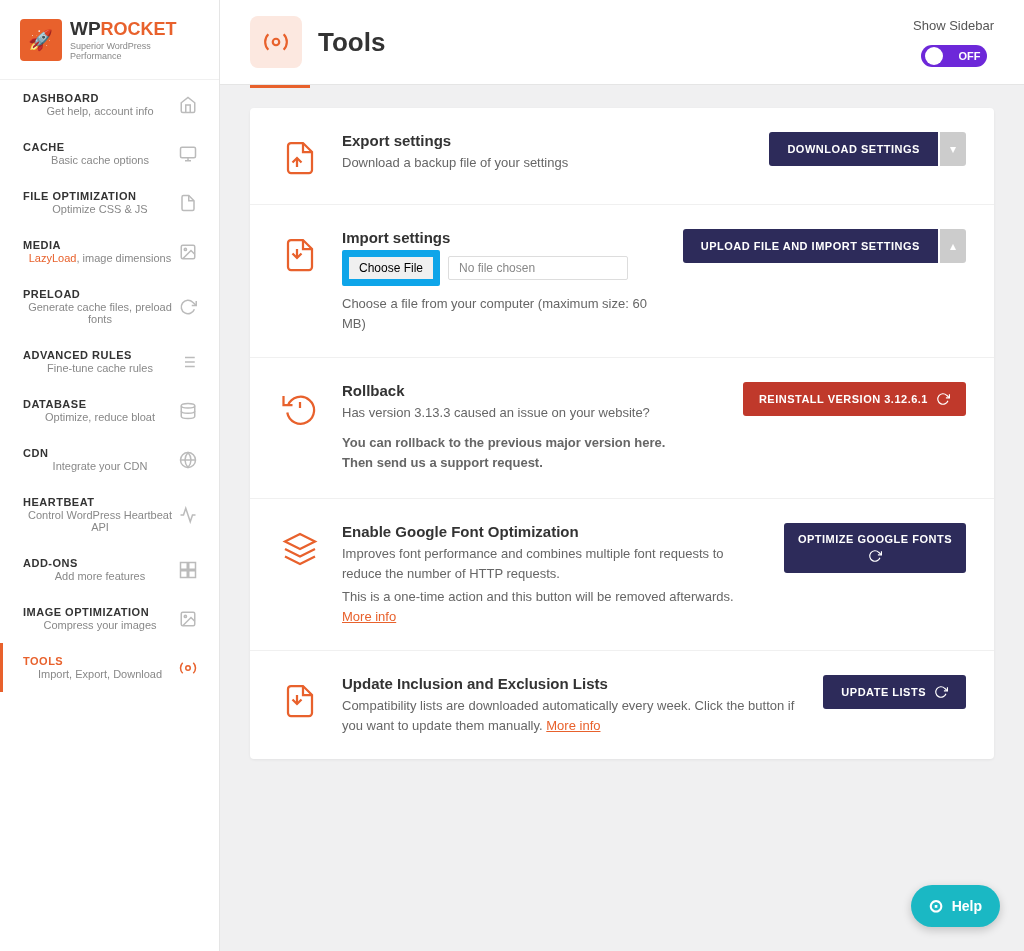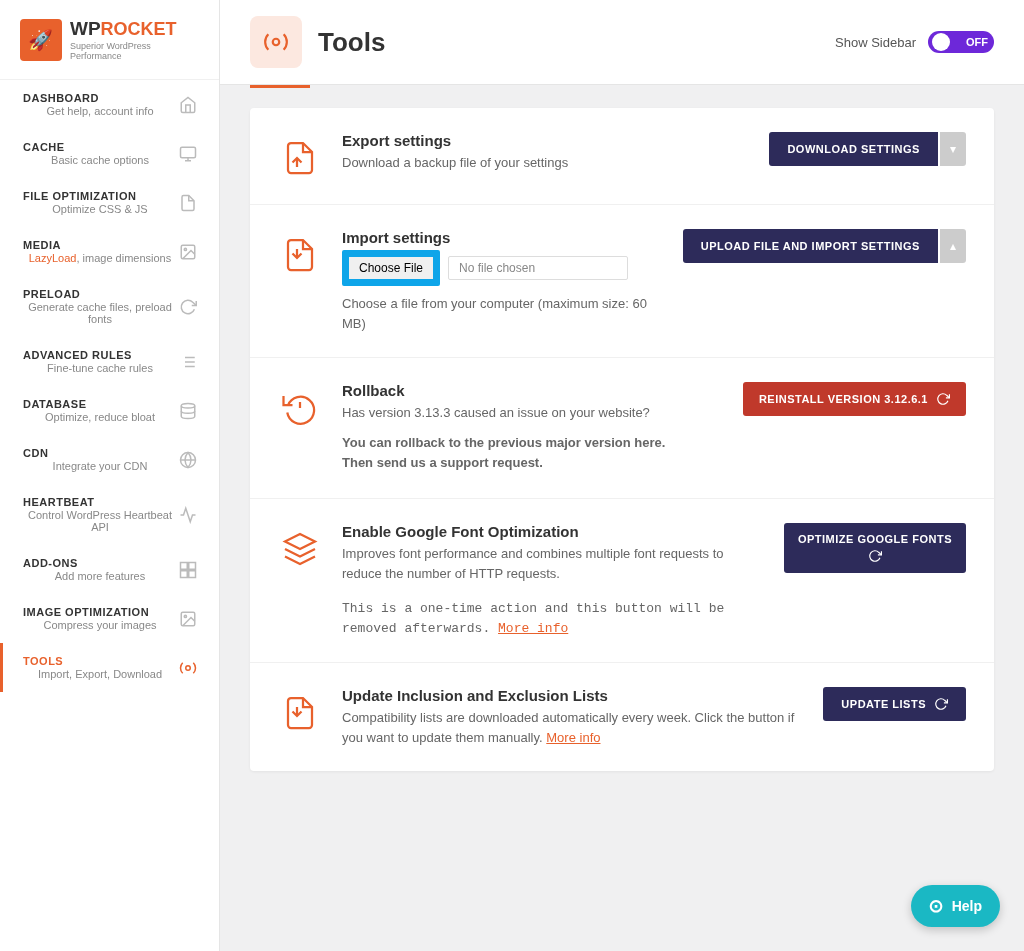--- a/index.html
+++ b/index.html
@@ -95,21 +95,21 @@
     .header-title-row { display: flex; align-items: center; gap: 16px; }
     .header-icon-box {
       width: 52px; height: 52px;
       background: #fce8e0;
       border-radius: 8px;
       display: flex; align-items: center; justify-content: center;
       color: #e8612c;
       font-size: 22px;
     }
     .header-title { font-size: 26px; font-weight: 600; color: #333; }
-    .header-right { display: flex; align-items: center; gap: 12px; }
+    .header-right { display: flex; align-items: center; gap: 12px; flex-direction: column; }
     .show-sidebar-label { font-size: 13px; color: #555; }
     .toggle-switch {
       display: flex; align-items: center;
       background: #6d28d9;
       border-radius: 12px;
       padding: 2px 4px;
       gap: 16px;
       cursor: pointer;
     }
     .toggle-circle {
@@ -536,21 +536,21 @@
         <div class="section-icon">
           <svg width="36" height="36" viewBox="0 0 24 24" fill="none" stroke="#e8612c" stroke-width="1.5">
             <polygon points="12 2 2 7 12 12 22 7 12 2"></polygon>
             <polyline points="2 17 12 22 22 17"></polyline>
             <polyline points="2 12 12 17 22 12"></polyline>
           </svg>
         </div>
         <div class="section-body">
           <div class="section-title">Enable Google Font Optimization</div>
           <div class="section-desc">Improves font performance and combines multiple font requests to reduce the number of HTTP requests.</div>
-          <div class="section-desc" style="margin-top:16px;font-family:Liberation Mono, monospace;">
+          <div class="section-desc" style="margin-top:4px;">
             <span>This is a one-time action and this button will be removed afterwards.</span>
             <a href="#">More info</a>
           </div>
         </div>
         <div class="section-action">
           <button class="btn-dark" style="display:flex;flex-direction:column;align-items:center;gap:4px;padding:10px 14px;">
             <span>OPTIMIZE GOOGLE FONTS</span>
             <svg width="14" height="14" viewBox="0 0 24 24" fill="none" stroke="white" stroke-width="2">
                 <polyline points="23 4 23 10 17 10"></polyline>
                 <path d="M20.49 15a9 9 0 1 1-2.12-9.36L23 10"></path>

